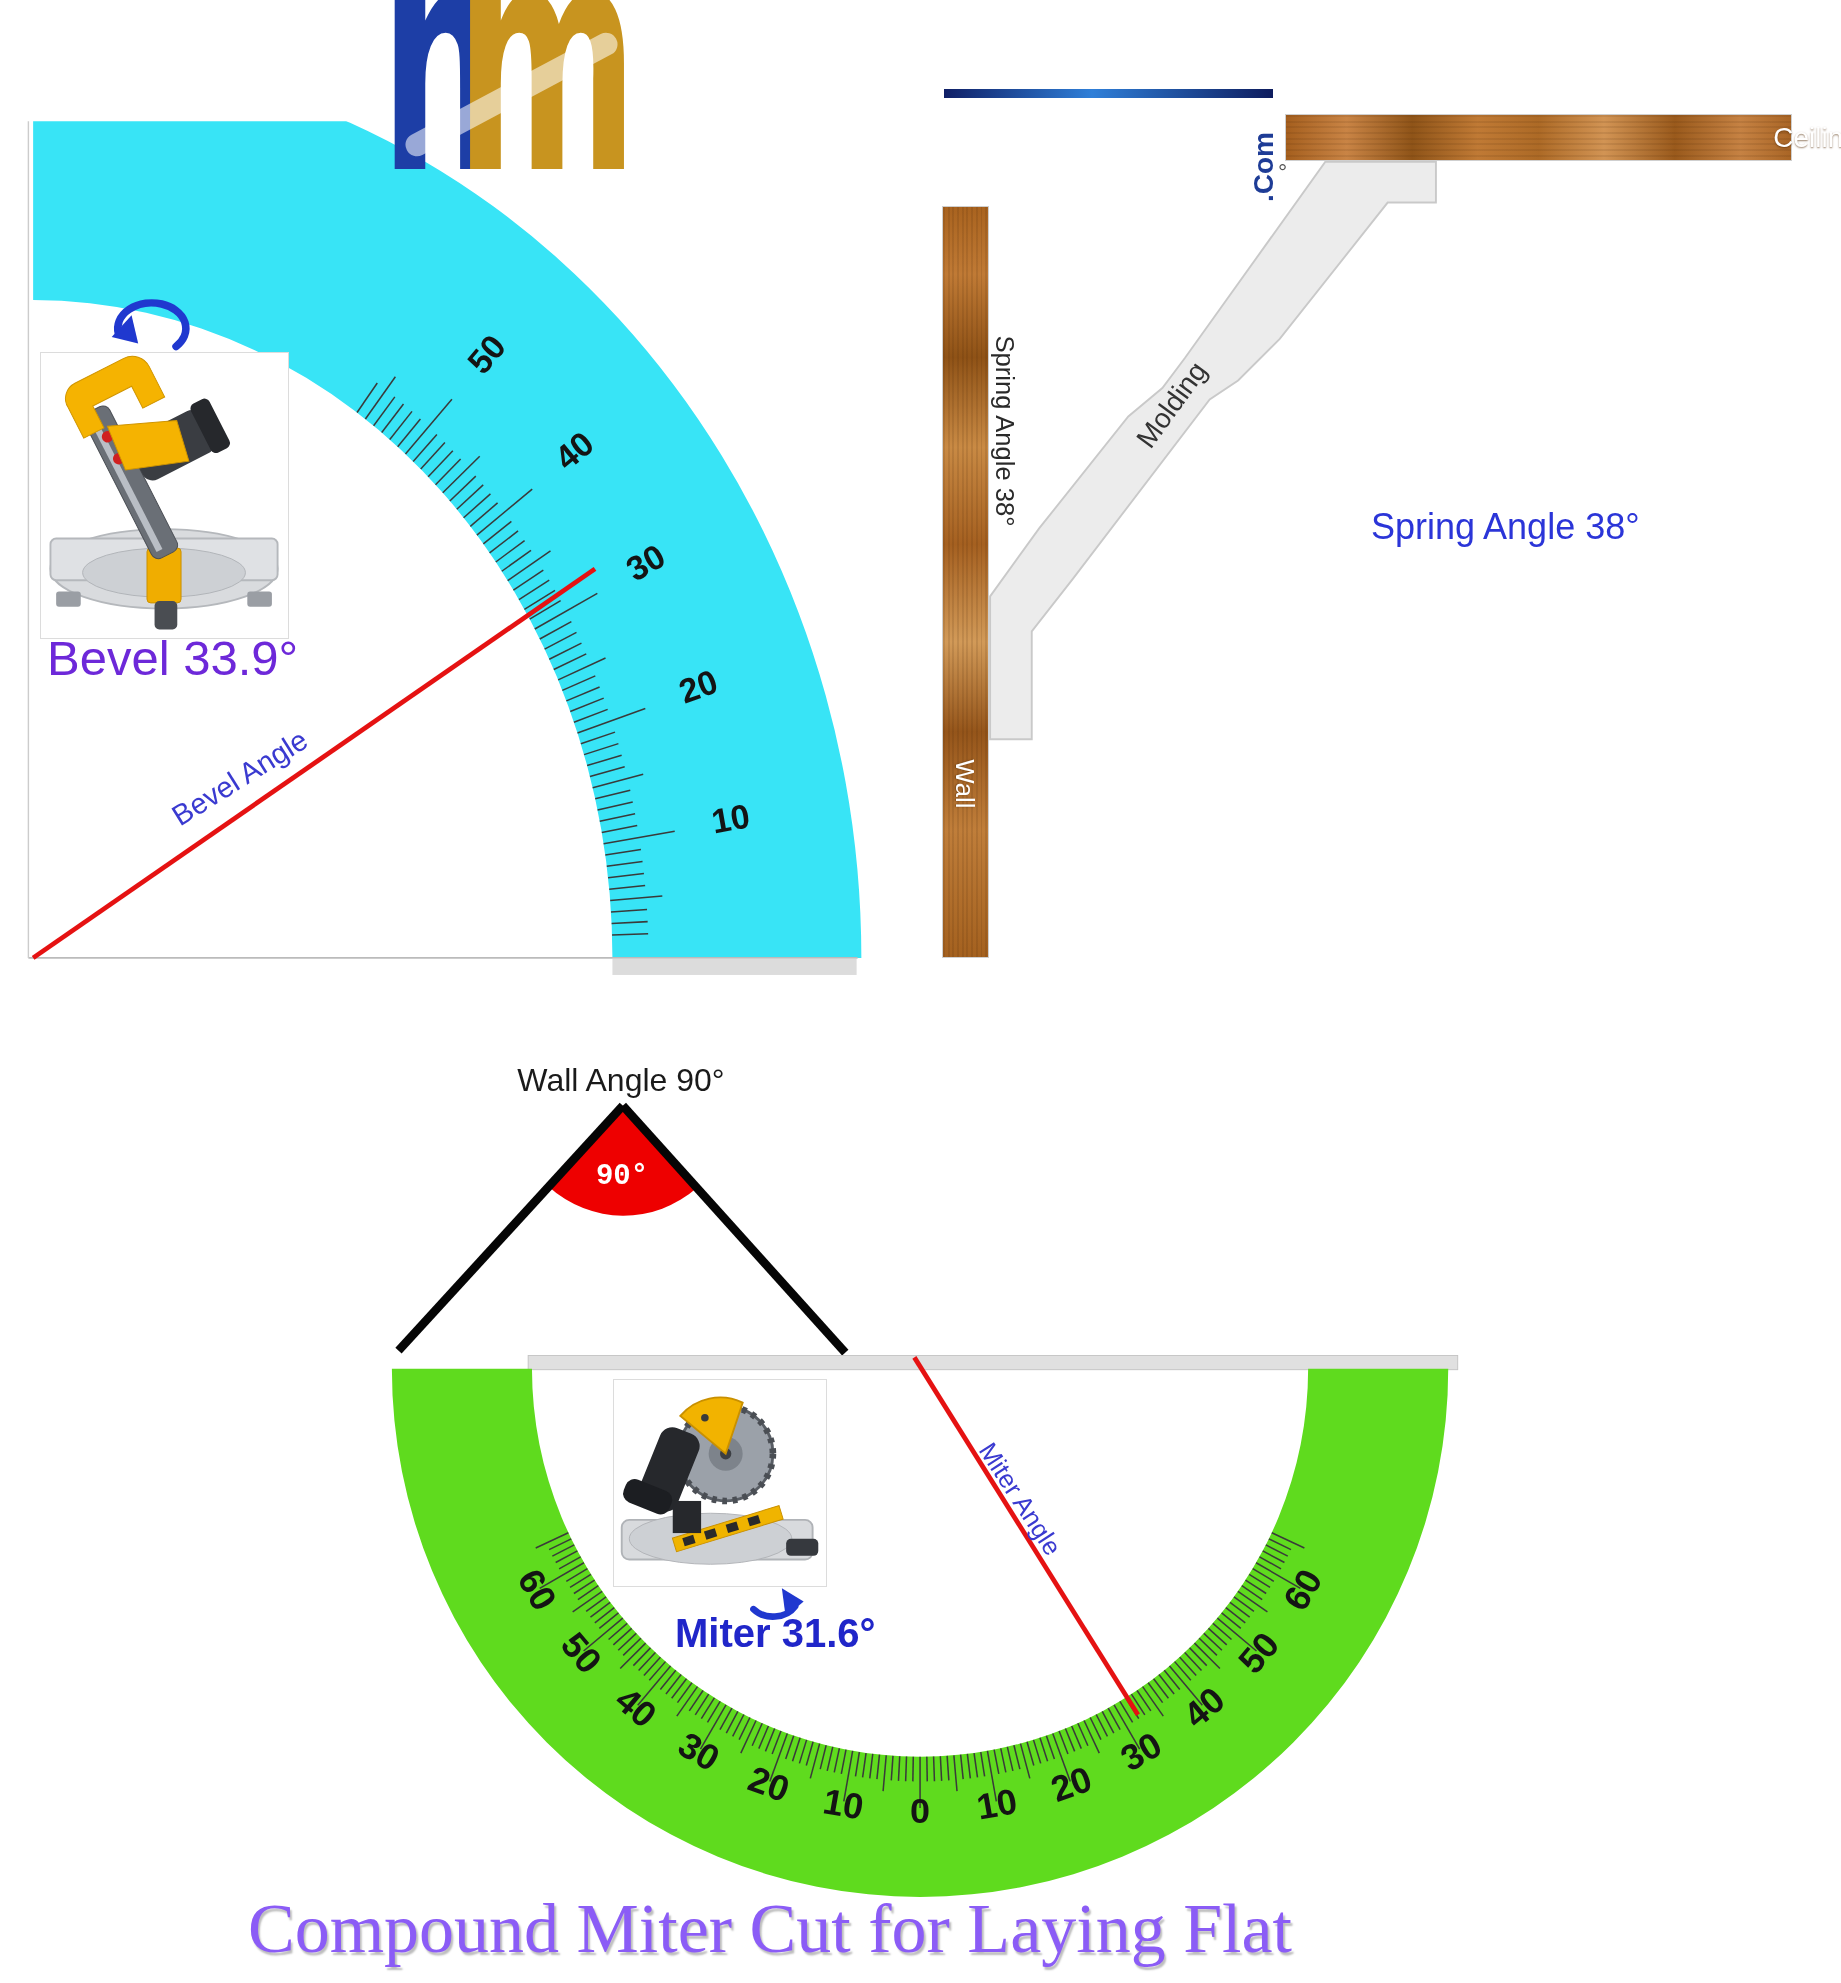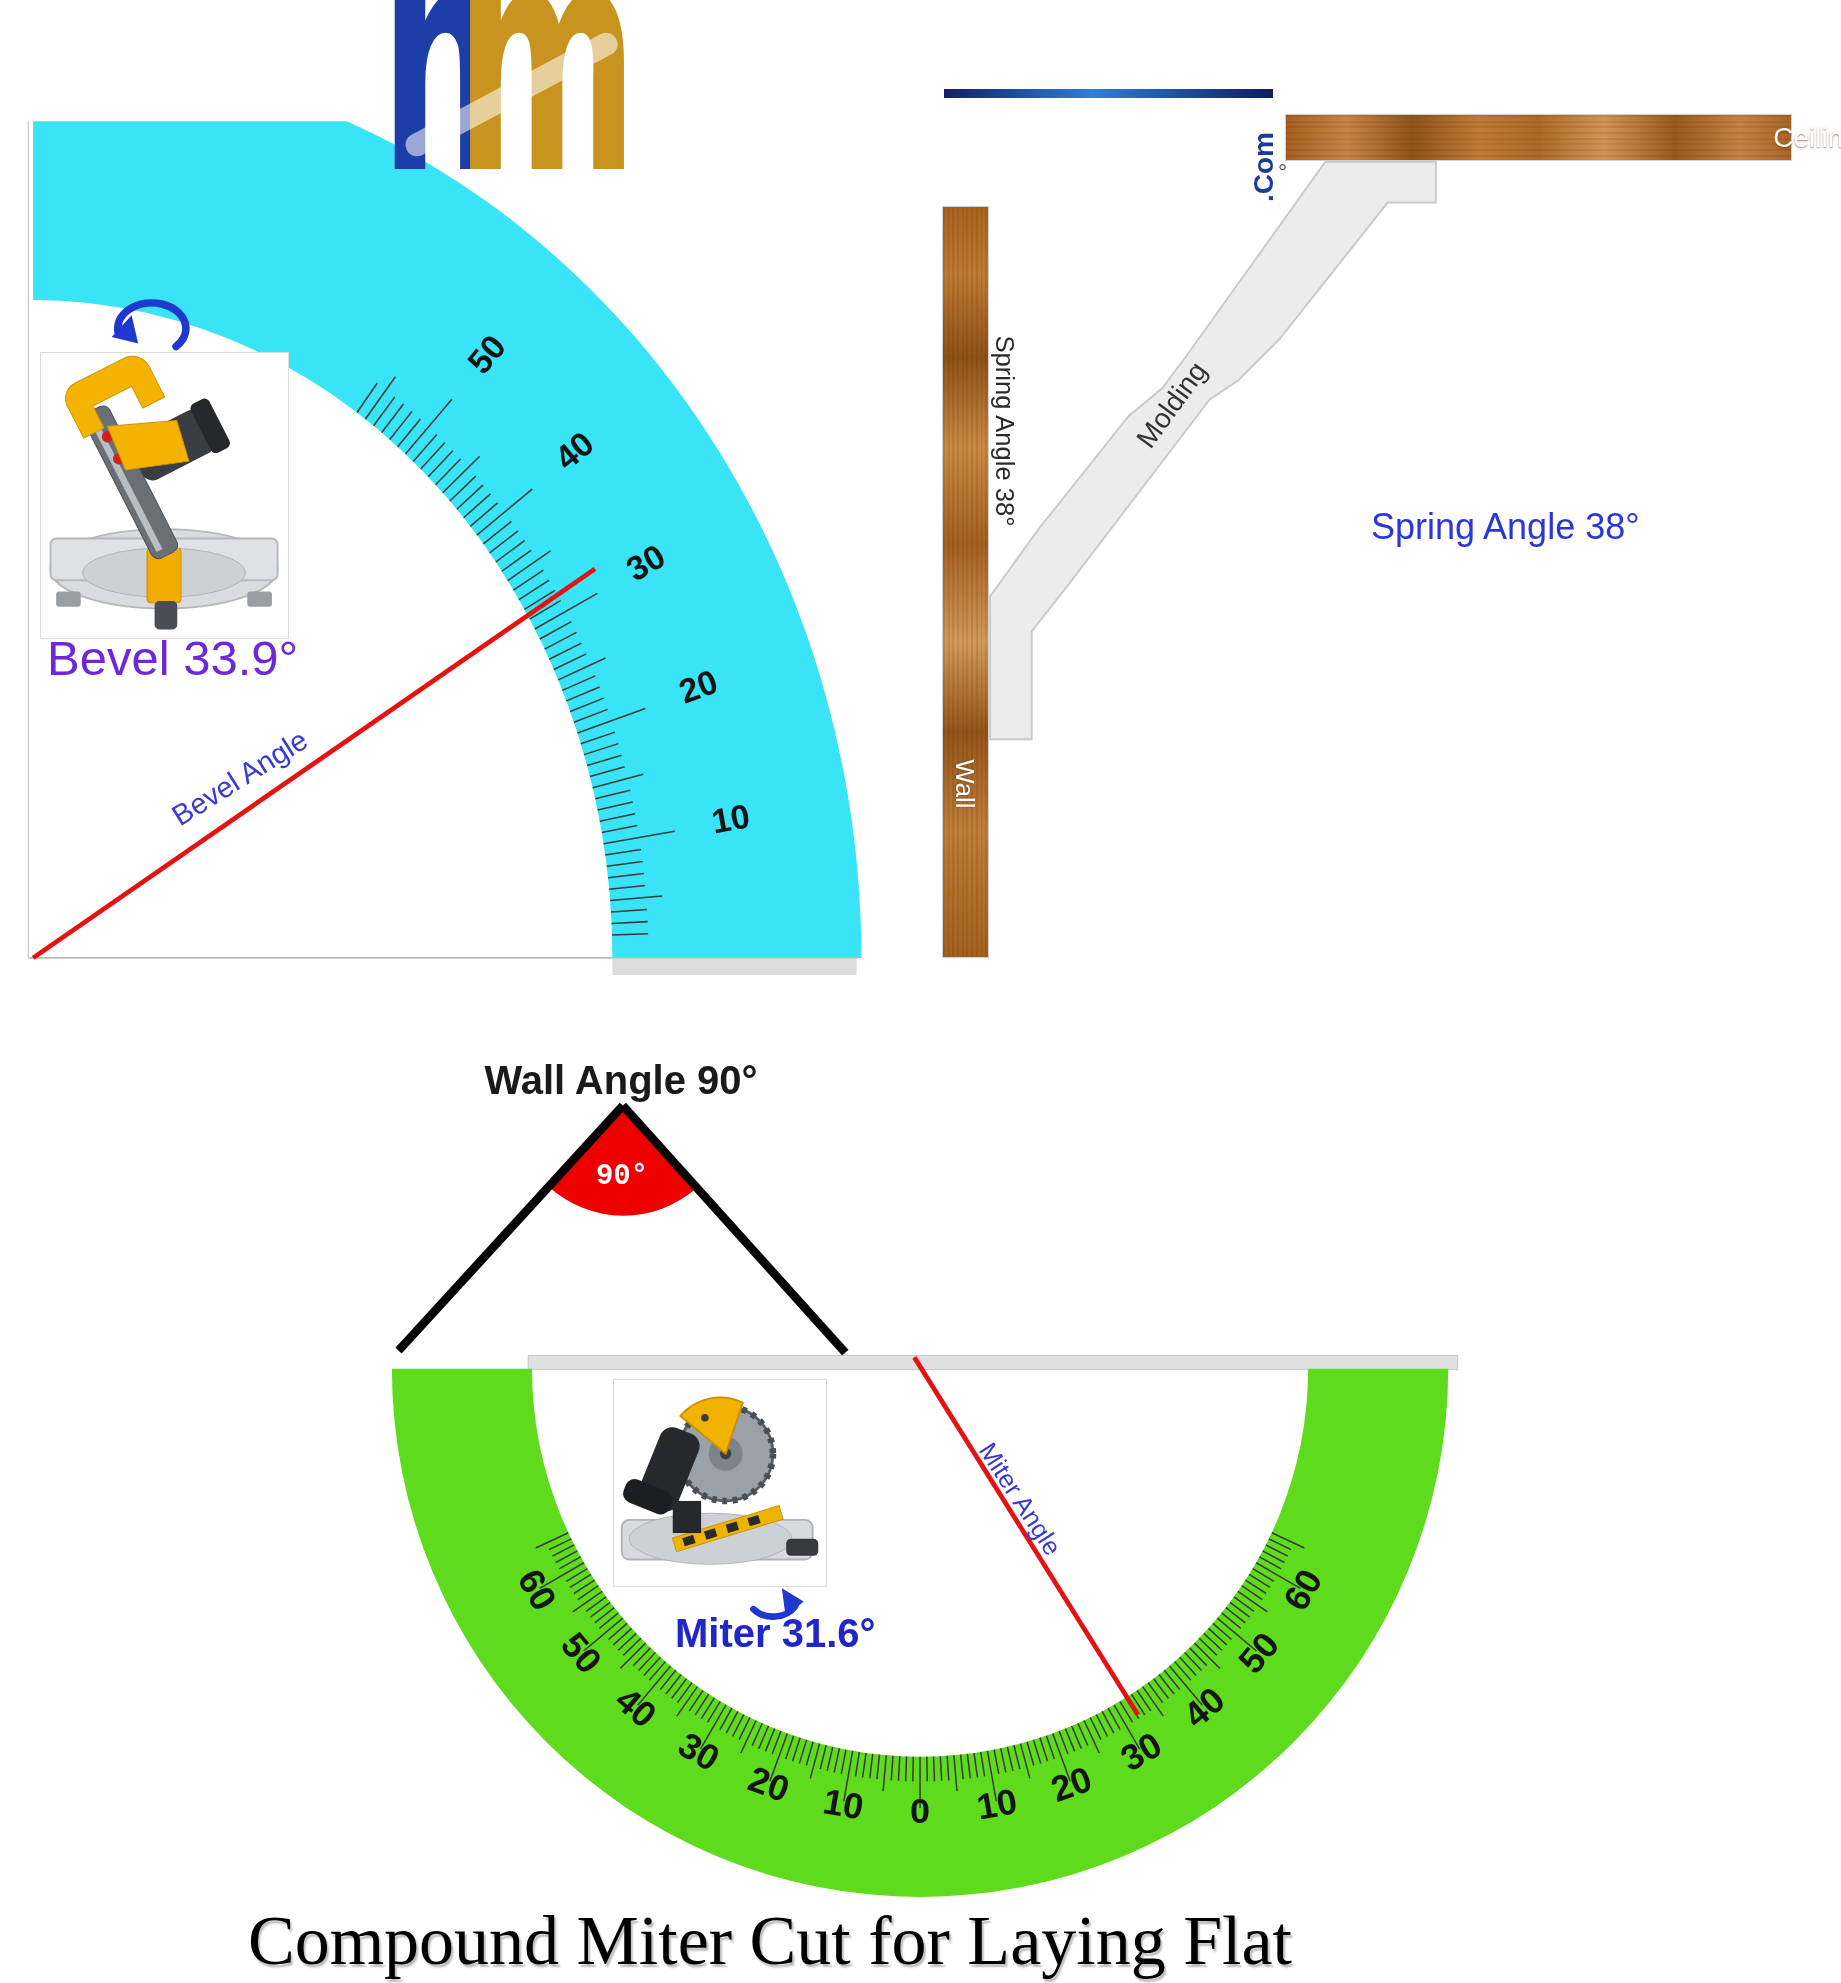--- a/index.html
+++ b/index.html
@@ -50,35 +50,35 @@
            color:#fff;font-size:25.6px;text-shadow:0 0.9px 1.9px rgba(80,40,0,.6);}
   #spring-side-label{position:absolute;left:1004px;top:431px;transform:translate(-50%,-50%) rotate(90deg);
            font-size:25.6px;color:#2a2a2a;white-space:nowrap;}
   #molding-label{position:absolute;left:1172px;top:405px;transform:translate(-50%,-50%) rotate(-54deg);
            font-size:28px;color:#333;white-space:nowrap;}
   #spring-main-label{position:absolute;left:1371px;top:506px;font-size:36px;color:#2b35d8;white-space:nowrap;}
   #ceiling-fragment{position:absolute;left:1278px;top:159px;font-size:23px;color:#555;}
 
   
   #wall-angle-title{position:absolute;left:621px;top:1080px;transform:translate(-50%,-50%);
-           font-size:40px;color:#1a1a1a;white-space:nowrap;font-weight:bold;}
+           font-size:32px;color:#1a1a1a;white-space:nowrap;}
   #wall-angle-badge{position:absolute;left:622px;top:1176px;transform:translate(-50%,-50%);
            font-size:29px;font-weight:bold;color:#fff;font-family:Liberation Mono, monospace;}
 
   
   #miter-value{position:absolute;left:675px;top:1611px;font-size:40px;font-weight:bold;color:#2026c9;text-align:right;}
   #miter-angle-label{position:absolute;left:1020px;top:1499px;transform:translate(-50%,-50%) rotate(57deg);
            font-size:25.6px;color:#3a3ad0;white-space:nowrap;}
   #saw2-box{position:absolute;left:613px;top:1379px;width:212px;height:206px;background:#fff;
            border:0.9px solid #dcdcdc;}
 
   
   #footer-title{position:absolute;left:0;top:1889px;width:1540px;text-align:center;
-           font-family:"Liberation Serif",serif;font-size:70px;color:#000000;
-           text-shadow:1.9px 2.8px 1.9px #bdbdbd;margin-top:12px;}
+           font-family:"Liberation Serif",serif;font-size:70px;color:#8b5cf6;
+           text-shadow:1.9px 2.8px 1.9px #bdbdbd;}
 
   svg{position:absolute;left:0;top:0;}
 </style>
 </head>
 <body>
 
 <div id="canvas">
 
   <svg id="bevel-svg" width="1842" height="1984" viewBox="0 0 1946 2096">
     <defs>

